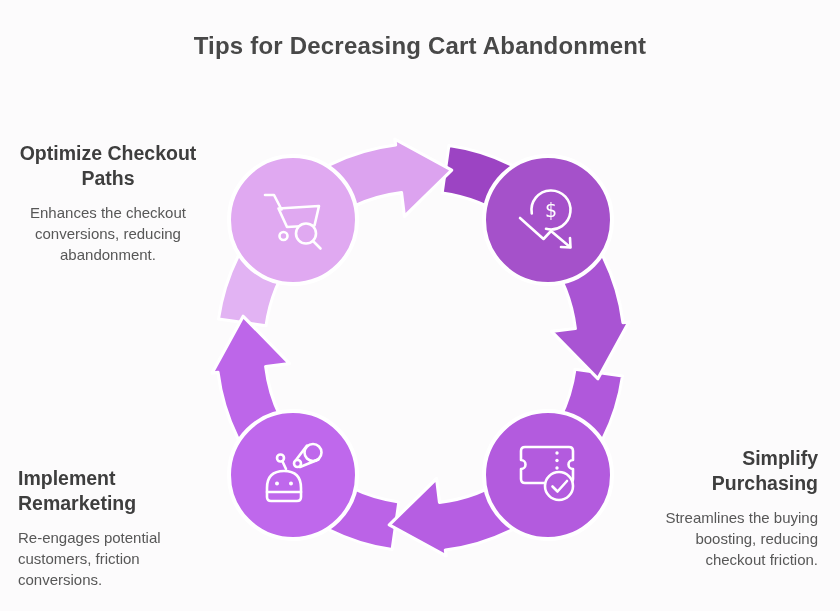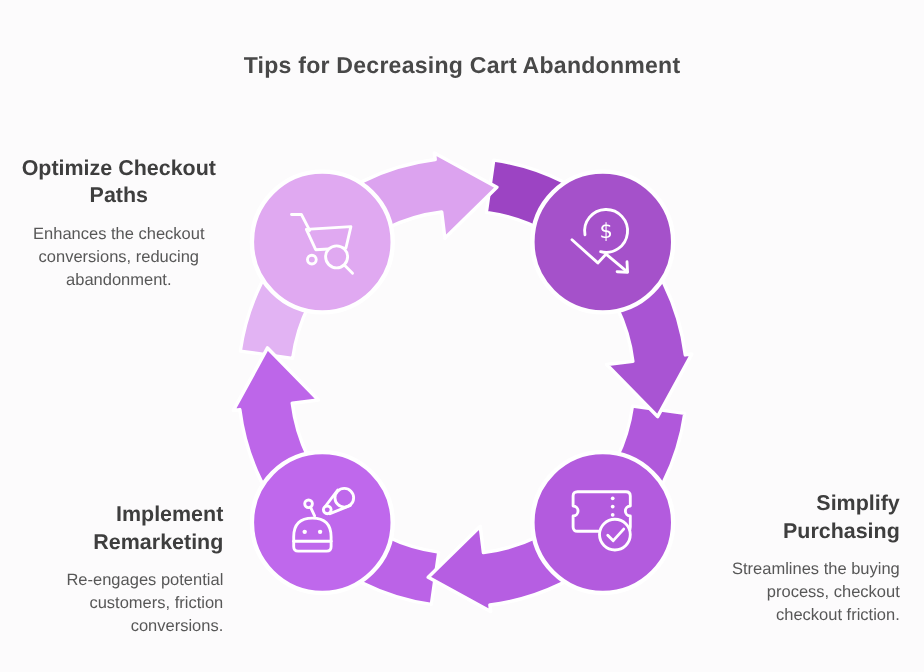--- a/index.html
+++ b/index.html
@@ -4,38 +4,38 @@
 <style>
   html,body{margin:0;padding:0;}
   body{
     width:840px;height:611px;overflow:hidden;
     background:#FCFBFC;
     font-family:"Liberation Sans", sans-serif;
     position:relative;
   }
   .canvas{position:absolute;inset:0;width:840px;height:611px;}
   .title{
-    position:absolute;top:48px;left:0;width:840px;margin:0;
+    position:absolute;top:32px;left:0;width:840px;margin:0;
     text-align:center;
-    font-size:21px;font-weight:bold;letter-spacing:.2px;
+    font-size:24px;font-weight:bold;letter-spacing:.2px;
     color:#484848;
   }
   .diagram{position:absolute;left:0;top:0;}
   .seg{stroke:#FFFFFF;stroke-width:3;stroke-linejoin:round;}
   .arrow{stroke:#FFFFFF;stroke-width:3.2;stroke-linejoin:round;}
   .node{stroke:#FFFFFF;stroke-width:4;}
   .icon{stroke:#FFFFFF;stroke-width:2.6;fill:none;stroke-linecap:round;stroke-linejoin:round;}
   .icon .dot{stroke:none;fill:#FFFFFF;}
   .icon text{stroke:none;fill:#FFFFFF;font-family:"DejaVu Sans", sans-serif;font-size:19px;}
   .tb{position:absolute;}
   .tb h2{margin:0;font-size:19.5px;line-height:1.27;font-weight:bold;color:#3E3E3E;}
   .tb p{margin:11px 0 0 0;font-size:15px;line-height:1.43;color:#575757;}
   .tb.tl{left:13px;top:141px;width:190px;text-align:center;}
   .tb.tr{left:638px;top:165px;width:175px;text-align:left;}
-  .tb.bl{left:18px;top:456px;width:185px;text-align:right;}
+  .tb.bl{left:18px;top:466px;width:185px;text-align:left;}
   .tb.br{left:638px;top:446px;width:180px;text-align:right;}
 </style>
 </head>
 <body>
 
 <div class="canvas">
 
   <h1 class="title">Tips for Decreasing Cart Abandonment</h1>
 
   <svg class="diagram" width="840" height="611" viewBox="0 0 840 611">
@@ -95,21 +95,21 @@
   <div class="tb tl">
     <h2>Optimize Checkout Paths</h2>
     <p>Enhances the checkout conversions, reducing abandonment.</p>
   </div>
 
   <div class="tb tr">
   </div>
 
   <div class="tb br">
     <h2>Simplify Purchasing</h2>
-    <p>Streamlines the buying process, checkout checkout friction.</p>
+    <p>Streamlines the buying boosting, reducing checkout friction.</p>
   </div>
 
   <div class="tb bl">
     <h2>Implement Remarketing</h2>
     <p>Re-engages potential customers, friction conversions.</p>
   </div>
 
 </div>
 
 </body></html>

